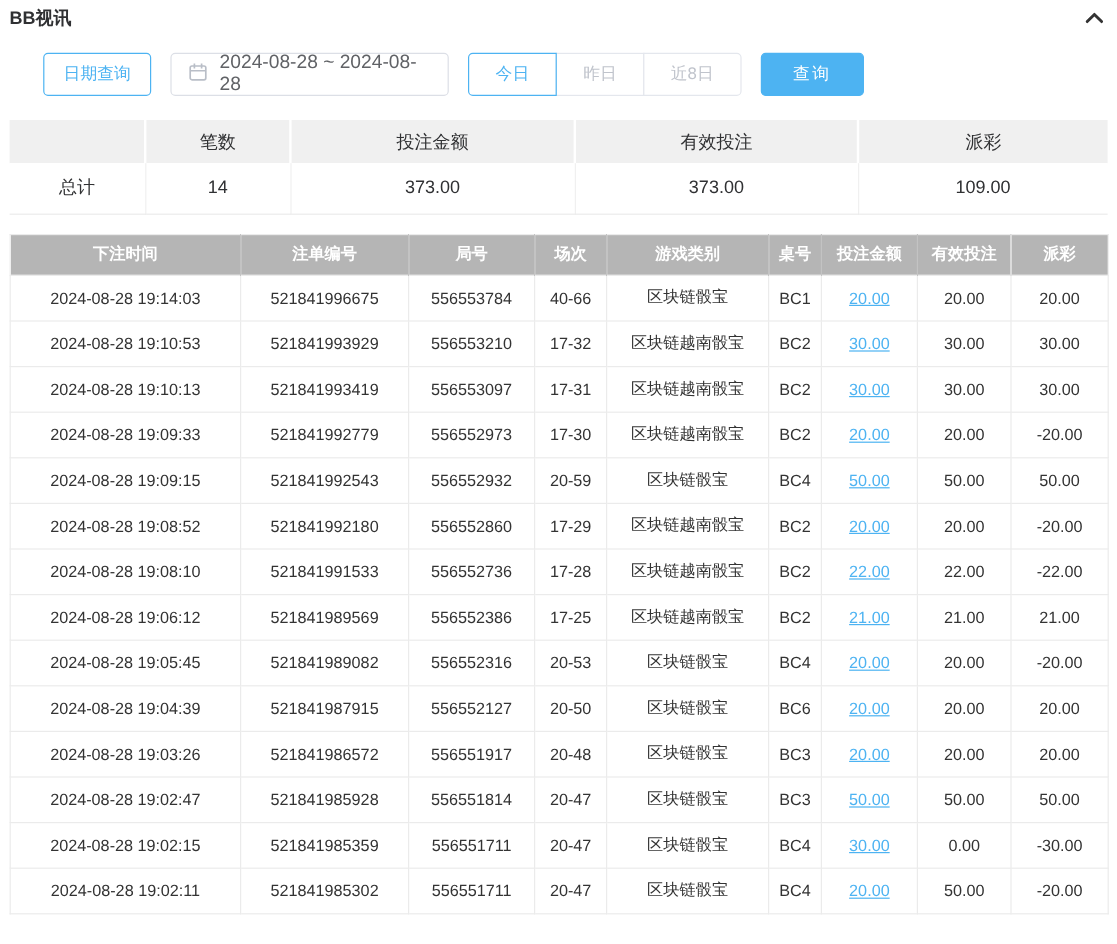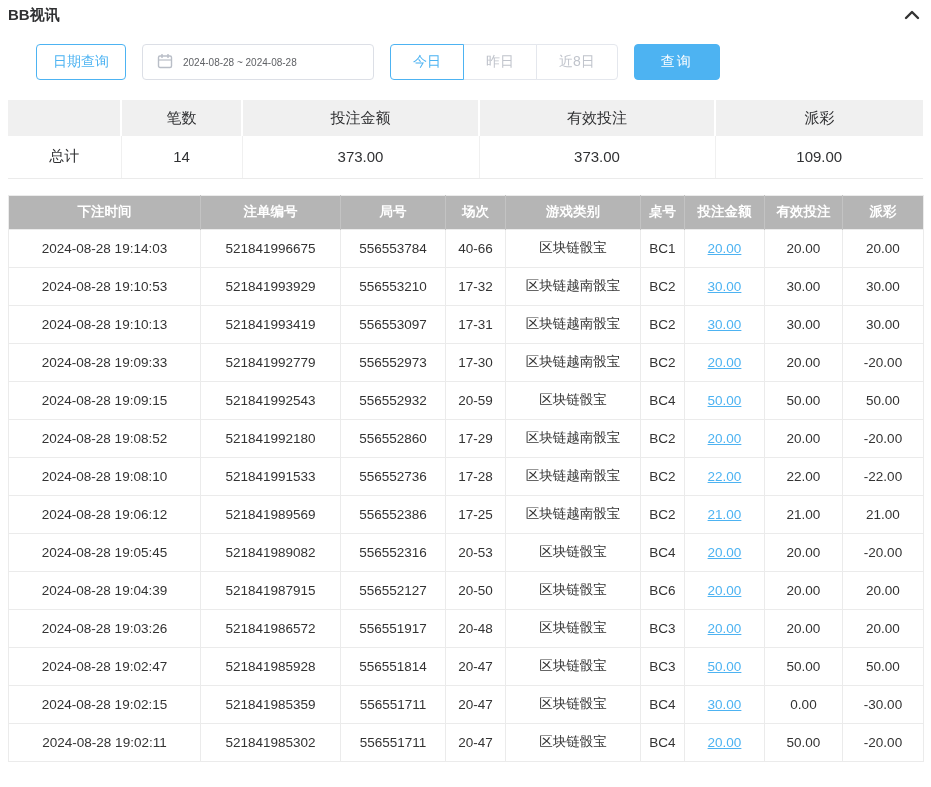--- a/index.html
+++ b/index.html
@@ -22,21 +22,21 @@
   .btn {
     height: 36px; border-radius: 4px; background: #fff; font-size: 14px;
     cursor: pointer; padding: 0 16px; font-family: inherit;
   }
   .btn-blue-outline { border: 1px solid #4db3f2; color: #4db3f2; }
   .btn-gray-outline { border: 1px solid #dcdfe6; color: #909399; margin-left: 16px; }
   .date-picker {
     display: flex; align-items: center; gap: 10px;
     border: 1px solid #dcdfe6; border-radius: 4px;
     height: 36px; padding: 0 14px; margin-left: 16px;
-    width: 232px; color: #606266; font-size: 10px; cursor: pointer;
+    width: 232px; color: #606266; font-size: 16px; cursor: pointer;
   }
   .btn-group { display: flex; margin-left: 16px; }
   .btn-group .gbtn {
     height: 36px; background: #fff; border: 1px solid #e4e7ed;
     padding: 0 22px; font-size: 14px; color: #c0c4cc; margin-left: -1px;
     cursor: pointer; font-family: inherit; position: relative;
   }
   .btn-group .gbtn:first-child { border-radius: 4px 0 0 4px; margin-left: 0; }
   .btn-group .gbtn:last-child { border-radius: 0 4px 4px 0; }
   .btn-group .gbtn.active { color: #4db3f2; border-color: #4db3f2; z-index: 2; }

